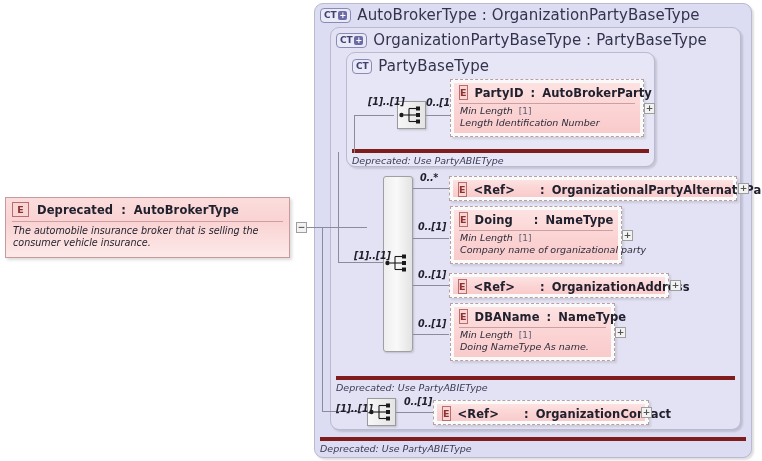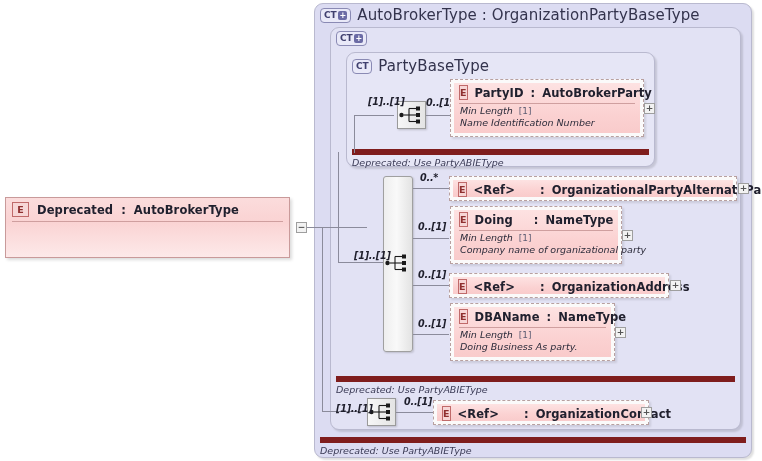--- a/index.html
+++ b/index.html
@@ -20,21 +20,21 @@
   .ct-badge{display:inline-flex;align-items:center;justify-content:center;
             box-sizing:border-box;height:15px;padding:0 3px;border:1px solid #8a8ab4;
             border-radius:4px;background:#e9e9f8;color:#40406e;
             font-size:9px;font-weight:bold;letter-spacing:-.2px;line-height:1;}
   .ct-badge .plusglyph{display:inline-block;width:9px;height:9px;margin-left:2px;
             border-radius:2px;background:#6b6ba5;color:#fff;font-size:8px;
             line-height:9px;text-align:center;font-weight:bold;}
   .ct-title{font-size:15px;color:#33334d;letter-spacing:.1px;}
 
   
-  .ct-foot{position:absolute;box-sizing:border-box;border-top:6px solid #7f1d1d;
+  .ct-foot{position:absolute;box-sizing:border-box;border-top:4px solid #7f1d1d;
            font-style:italic;font-size:9.5px;color:#3a3a55;padding-top:2px;}
 
   
   .elem{position:absolute;box-sizing:border-box;
         background:linear-gradient(to bottom,#fde4e4 0%,#fbd3d3 55%,#f8c8c8 100%);
         border:1px solid #cf9a9a;
         box-shadow:2px 2px 2px rgba(0,0,0,.10);}
   .elem.optional{border:1px dashed #b8a0a0;
         background:#fbfafa;padding:3px;}
   .elem.optional > .inner{height:100%;box-sizing:border-box;
@@ -101,20 +101,21 @@
         <span class="plusglyph">+</span>
     </span>
     <span class="ct-title"><span>AutoBrokerType</span> <span>:</span> <span>OrganizationPartyBaseType</span></span>
   </div>
 
   <div class="ct-head" style="left:336px;top:31px;">
     <span class="ct-badge">
       <span>CT</span>
         <span class="plusglyph">+</span>
     </span>
+    <span class="ct-title"><span>OrganizationPartyBaseType</span> <span>:</span> <span>PartyBaseType</span></span>
   </div>
 
   <div class="ct-head" style="left:352px;top:57px;">
     <span class="ct-badge">
       <span>CT</span>
     </span>
     <span class="ct-title">PartyBaseType</span>
   </div>
 
   <div class="ct-foot" style="left:352px;top:149px;width:297px;">Deprecated: Use PartyABIEType</div>
@@ -123,21 +124,21 @@
 
   <div class="rootelem" style="left:5px;top:197px;width:285px;height:61px;">
     <div class="hdr">
       <span class="e-badge">E</span>
       <span class="e-name">Deprecated</span>
       <span class="e-name">:</span>
       <span class="e-type">AutoBrokerType</span>
     </div>
     <div class="hsep"></div>
     <div class="doc">
-      <br>
+      <span>The automobile insurance broker that is selling the consumer vehicle insurance.</span><br>
     </div>
   </div>
 
   <div class="tgl" style="left:296px;top:222px;">−</div>
 
   <div class="ln lnh" style="left:307px;top:227px;width:60px;"></div>
 
   <div class="ln lnv" style="left:322px;top:227px;height:184px;"></div>
   <div class="ln lnh" style="left:322px;top:411px;width:52px;"></div>
   <div class="ln lnv" style="left:338px;top:152px;height:110px;"></div>
@@ -166,21 +167,21 @@
       <div class="row1">
         <span class="e-badge">E</span>
         <span class="e-name">PartyID</span>
         <span class="e-type">:</span>
         <span class="e-type">AutoBrokerParty</span>
       </div>
       <div class="e-sep"></div>
       <div class="e-facet">
         <span>Min Length</span><span class="cnt">[1]</span>
       </div>
-      <div class="e-doc">Name Identification Number</div>
+      <div class="e-doc">Length Identification Number</div>
     </div>
   </div>
   <div class="tgl" style="left:644px;top:103px;">+</div>
 
   <div class="seqbar" style="left:383px;top:176px;width:30px;height:176px;"></div>
   <svg class="seqicon" style="left:385px;top:253px;" viewBox="0 0 26 20">
     <circle cx="2.5" cy="10" r="2.2" fill="#1a1a1a"></circle>
     <line x1="4.5" y1="10" x2="10" y2="10" stroke="#1a1a1a" stroke-width="1.1"></line>
     <line x1="10" y1="3.5" x2="10" y2="16.5" stroke="#1a1a1a" stroke-width="1.1"></line>
     <line x1="10" y1="3.5" x2="17" y2="3.5" stroke="#1a1a1a" stroke-width="1.1"></line>
@@ -250,21 +251,21 @@
       <div class="row1">
         <span class="e-badge">E</span>
         <span class="e-name">DBAName</span>
         <span class="e-type">:</span>
         <span class="e-type">NameType</span>
       </div>
       <div class="e-sep"></div>
       <div class="e-facet">
         <span>Min Length</span><span class="cnt">[1]</span>
       </div>
-      <div class="e-doc">Doing Business As party.</div>
+      <div class="e-doc">Doing NameType As name.</div>
     </div>
   </div>
   <div class="tgl" style="left:615px;top:327px;">+</div>
 
   <div class="seq" style="left:367px;top:398px;width:29px;height:28px;"></div>
   <svg class="seqicon" style="left:369px;top:402px;" viewBox="0 0 26 20">
     <circle cx="2.5" cy="10" r="2.2" fill="#1a1a1a"></circle>
     <line x1="4.5" y1="10" x2="10" y2="10" stroke="#1a1a1a" stroke-width="1.1"></line>
     <line x1="10" y1="3.5" x2="10" y2="16.5" stroke="#1a1a1a" stroke-width="1.1"></line>
     <line x1="10" y1="3.5" x2="17" y2="3.5" stroke="#1a1a1a" stroke-width="1.1"></line>

